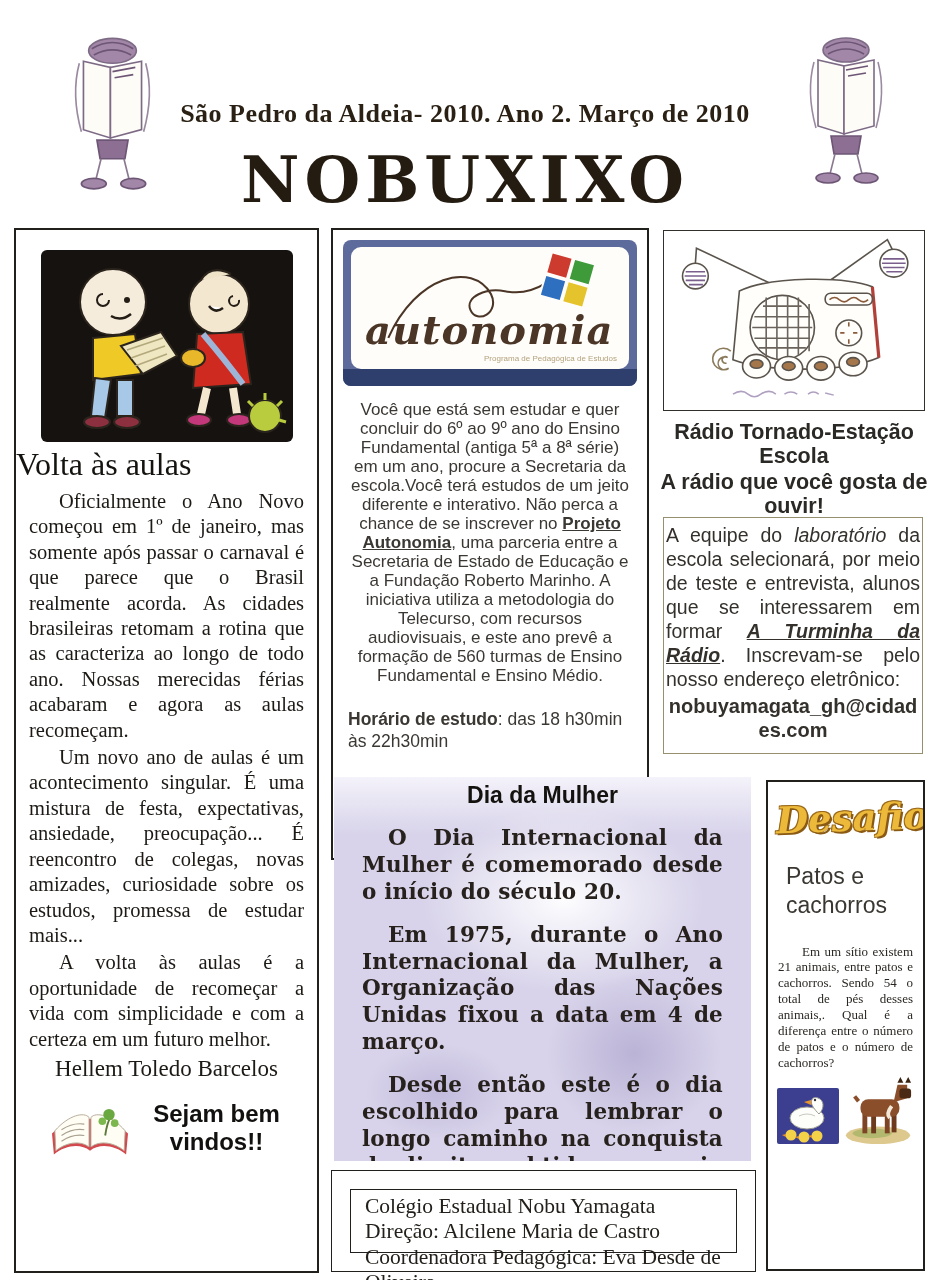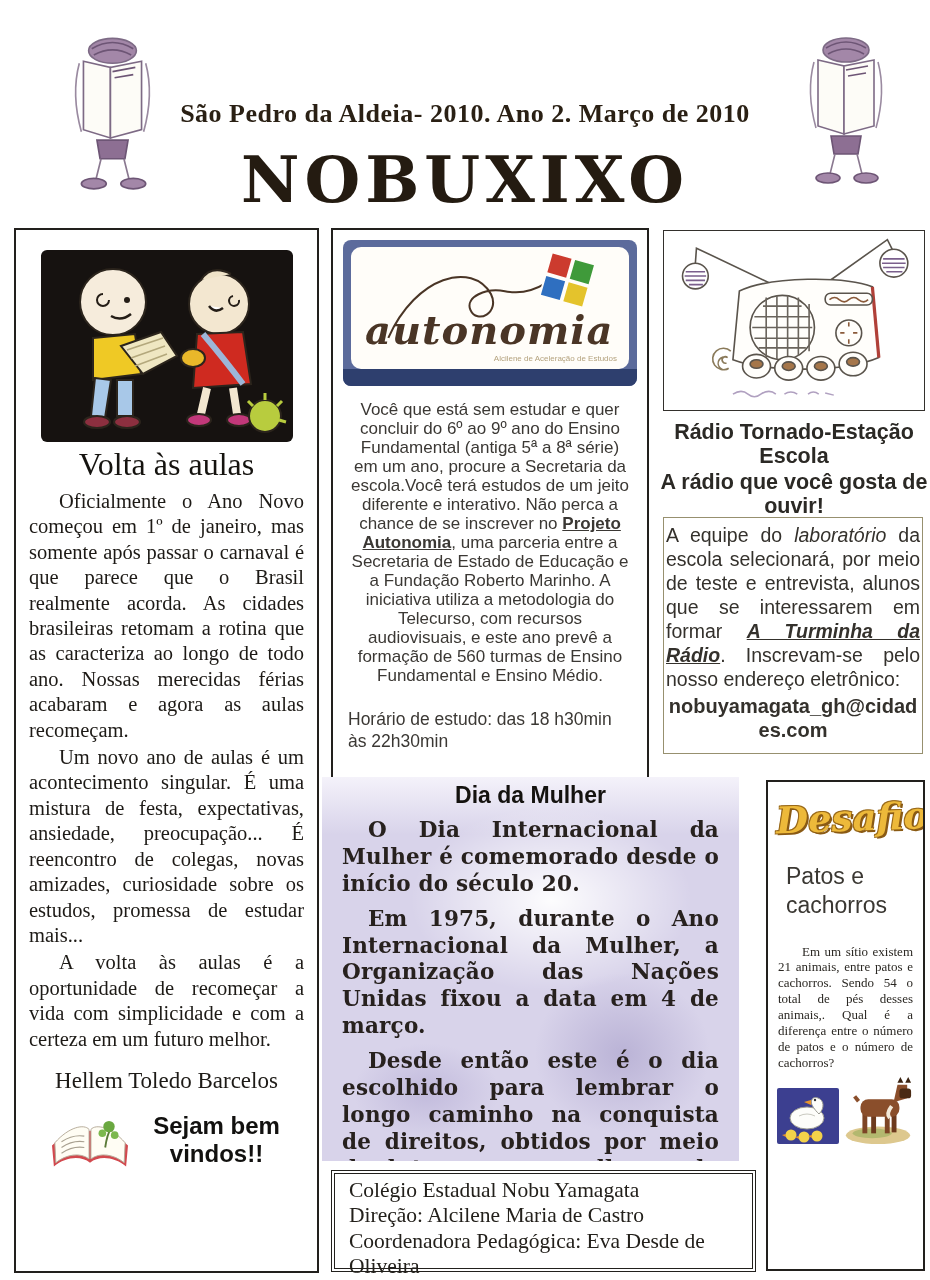--- a/index.html
+++ b/index.html
@@ -14,64 +14,64 @@
     font-family:"DejaVu Serif",serif;font-weight:bold;font-size:64px;
     letter-spacing:5px;color:#241b11;}
 
   
   .boxed{border:2px solid #22201d;background:#fff;box-sizing:border-box;}
   .thinbox{border:1.5px solid #33302c;background:#fff;box-sizing:border-box;}
 
   
   .left-col{left:14px;top:228px;width:305px;height:1045px;}
   .kids-wrap{margin:20px auto 4px auto;width:252px;height:192px;}
-  .volta-title{text-align:center;font-size:32px;color:#15130f;margin:4px 0 6px 0;}
+  .volta-title{text-align:left;font-size:32px;color:#15130f;margin:4px 0 6px 0;}
   .left-body{padding:0 13px;font-size:20.5px;line-height:1.24;text-align:justify;}
   .left-body p{margin:0 0 2px 0;text-indent:30px;}
-  .signature{text-align:center;font-size:23px;margin-top:16px;}
+  .signature{text-align:center;font-size:23px;margin-top:4px;}
   .welcome-row{display:flex;align-items:center;justify-content:space-between;padding:6px 22px 0 26px;}
   .welcome-text{font-family:"Liberation Sans",sans-serif;font-weight:bold;font-size:24px;
     text-align:center;line-height:1.15;width:160px;color:#12110f;}
 
   
   .mid-box{left:331px;top:228px;width:318px;height:632px;}
   .logo-outer{margin:10px 10px 8px 10px;height:146px;background:#5c6b9c;border-radius:8px;
     position:relative;overflow:hidden;}
   .logo-inner{position:absolute;left:8px;right:8px;top:7px;bottom:17px;background:#fffdf9;
     border-radius:10px;}
   .logo-strip{position:absolute;left:0;right:0;bottom:0;height:17px;background:#2e3f6e;}
   .logo-script{position:absolute;left:14px;bottom:16px;font-family:"DejaVu Serif",serif;
     font-style:italic;font-weight:bold;font-size:40px;color:#4a3526;letter-spacing:1px;}
   .logo-tag{position:absolute;right:12px;bottom:6px;font-family:"Liberation Sans",sans-serif;
     font-size:8px;color:#b4a27e;}
   .mid-body{padding:6px 15px 0 15px;font-family:"Liberation Sans",sans-serif;font-size:17px;
     line-height:1.12;text-align:center;color:#3b3834;}
   .mid-link{font-weight:bold;text-decoration:underline;}
   .schedule{padding:0 15px;margin-top:24px;font-family:"Liberation Sans",sans-serif;
     font-size:17.5px;line-height:1.25;text-align:left;color:#3b3834;}
-  .schedule b{font-weight:normal;}
-
-  
-  .mulher-box{left:322px;top:777px;width:417px;height:384px;box-sizing:border-box;
+  .schedule b{font-weight:bold;}
+
+  
+  .mulher-box{left:334px;top:777px;width:417px;height:384px;box-sizing:border-box;
     padding:3px 12px 0 12px;overflow:hidden;
     background:
       linear-gradient(#f4f2fa,rgba(244,242,250,0) 15%),
       radial-gradient(closest-side at 55% 32%,rgba(255,255,255,.95),rgba(255,255,255,0) 75%),
       radial-gradient(closest-side at 72% 72%,rgba(150,140,190,.45),rgba(150,140,190,0) 75%),
       radial-gradient(closest-side at 25% 82%,rgba(160,150,200,.40),rgba(160,150,200,0) 70%),
       #d8d3ea;}
   .mulher-title{text-align:center;font-family:"Liberation Sans",sans-serif;font-weight:bold;
     font-size:23px;color:#14120f;margin:2px 0 4px 0;}
   .mulher-body{font-family:"DejaVu Serif",serif;font-weight:bold;font-size:21.5px;
     line-height:1.25;text-align:justify;color:#27211e;letter-spacing:.2px;}
-  .mulher-body p{margin:8px;text-indent:26px;}
+  .mulher-body p{margin:16px;text-indent:26px;}
 
   
   .school-outer{left:331px;top:1170px;width:425px;height:102px;border:1.5px solid #22201d;
-    box-sizing:border-box;padding:2px;}
+    box-sizing:border-box;padding:18px;}
   .school-inner{border:1.5px solid #22201d;height:100%;box-sizing:border-box;
     padding:4px 0 0 14px;font-size:21.5px;line-height:1.18;color:#23201b;}
 
   
   .radio-box{left:663px;top:230px;width:262px;height:181px;}
   .radio-headings{left:654px;top:420px;width:280px;text-align:center;
     font-family:"Liberation Sans",sans-serif;font-weight:bold;font-size:21.5px;
     line-height:1.12;color:#2b2925;}
   .radio-headings .h2{margin-top:2px;}
   .email-box{left:663px;top:517px;width:260px;height:237px;border:1.5px solid #97906f;
@@ -196,21 +196,21 @@
         <svg viewBox="0 0 298 120" width="100%" height="100%">
           <path d="M40,92 C70,25 130,10 150,45 C160,65 135,78 128,62 C122,48 145,38 165,42 C180,45 195,42 208,34" fill="none" stroke="#4a3526" stroke-width="2.2"></path>
           <g transform="translate(232,30) rotate(16)">
             <rect x="-24" y="-24" width="23" height="23" fill="#cc3b2e" stroke="#fffdf9" stroke-width="2"></rect>
             <rect x="1" y="-24" width="23" height="23" fill="#3f9a3a" stroke="#fffdf9" stroke-width="2"></rect>
             <rect x="-24" y="1" width="23" height="23" fill="#2f6fc0" stroke="#fffdf9" stroke-width="2"></rect>
             <rect x="1" y="1" width="23" height="23" fill="#e4c32c" stroke="#fffdf9" stroke-width="2"></rect>
           </g>
         </svg>
         <span class="logo-script">autonomia</span>
-        <span class="logo-tag">Alcilene de Aceleração de Estudos</span>
+        <span class="logo-tag">Programa de Pedagógica de Estudos</span>
       </div>
       <div class="logo-strip"></div>
     </div>
     <div class="mid-body">
       <span>Você que está sem estudar e quer concluir do 6º ao 9º ano do Ensino Fundamental (antiga 5ª a 8ª série) em um ano, procure a Secretaria da escola.Você terá estudos de um jeito diferente e interativo. Não perca a chance de se inscrever no </span><span class="mid-link">Projeto Autonomia</span><span>, uma parceria entre a Secretaria de Estado de Educação e a Fundação Roberto Marinho. A iniciativa utiliza a metodologia do Telecurso, com recursos audiovisuais, e este ano prevê a formação de 560 turmas de Ensino Fundamental e Ensino Médio.</span>
     </div>
     <div class="schedule">
       <b>Horário de estudo</b><span>: das 18 h30min às 22h30min</span>
     </div>
   </div>

